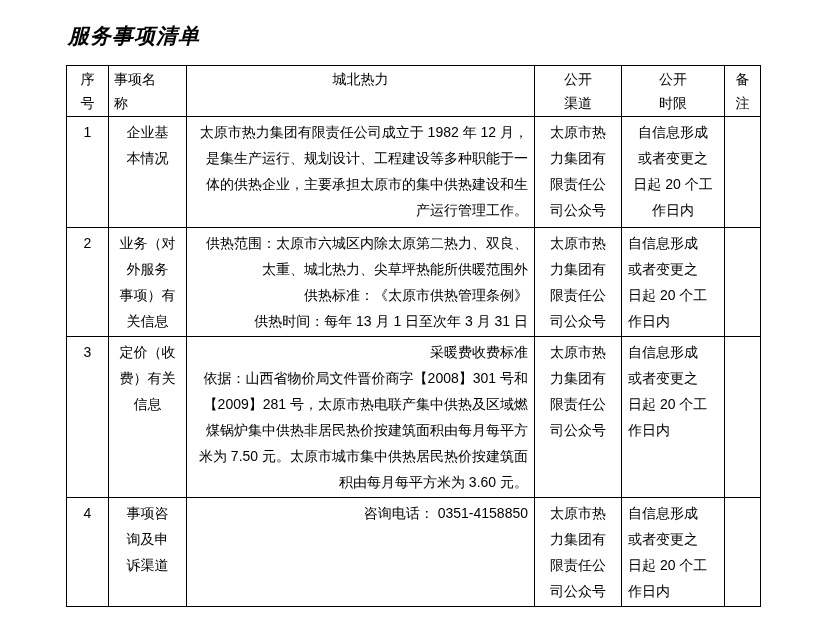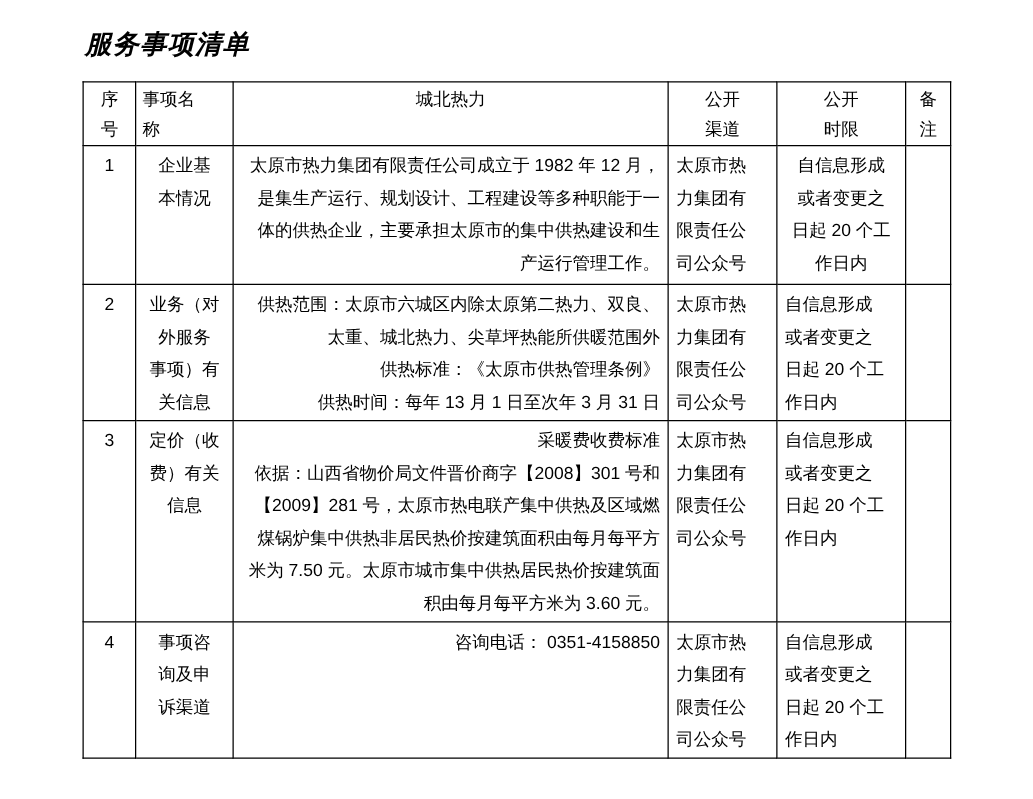--- a/index.html
+++ b/index.html
@@ -43,21 +43,21 @@
     font-weight:normal;
   }
   tr.hdr td.hdr-name{text-align:left;}
   tr.r1{height:111px;}
   tr.r2{height:104px;}
   tr.r3{height:153px;}
   tr.r4{height:109px;}
   td.c-seq{text-align:center;}
   td.c-name{text-align:center;margin-top:10px;}
   td.c-content{text-align:right;}
-  td.c-channel{}
+  td.c-channel{text-align:center;}
   td.c-time-center{text-align:center;}
   td.c-time-left{text-align:left;}
   td.c-note{text-align:center;}
   td.seq-centered{padding-top:28px;}
 </style>
 </head>
 <body>
 
 <div class="page">
   <div class="doc">

